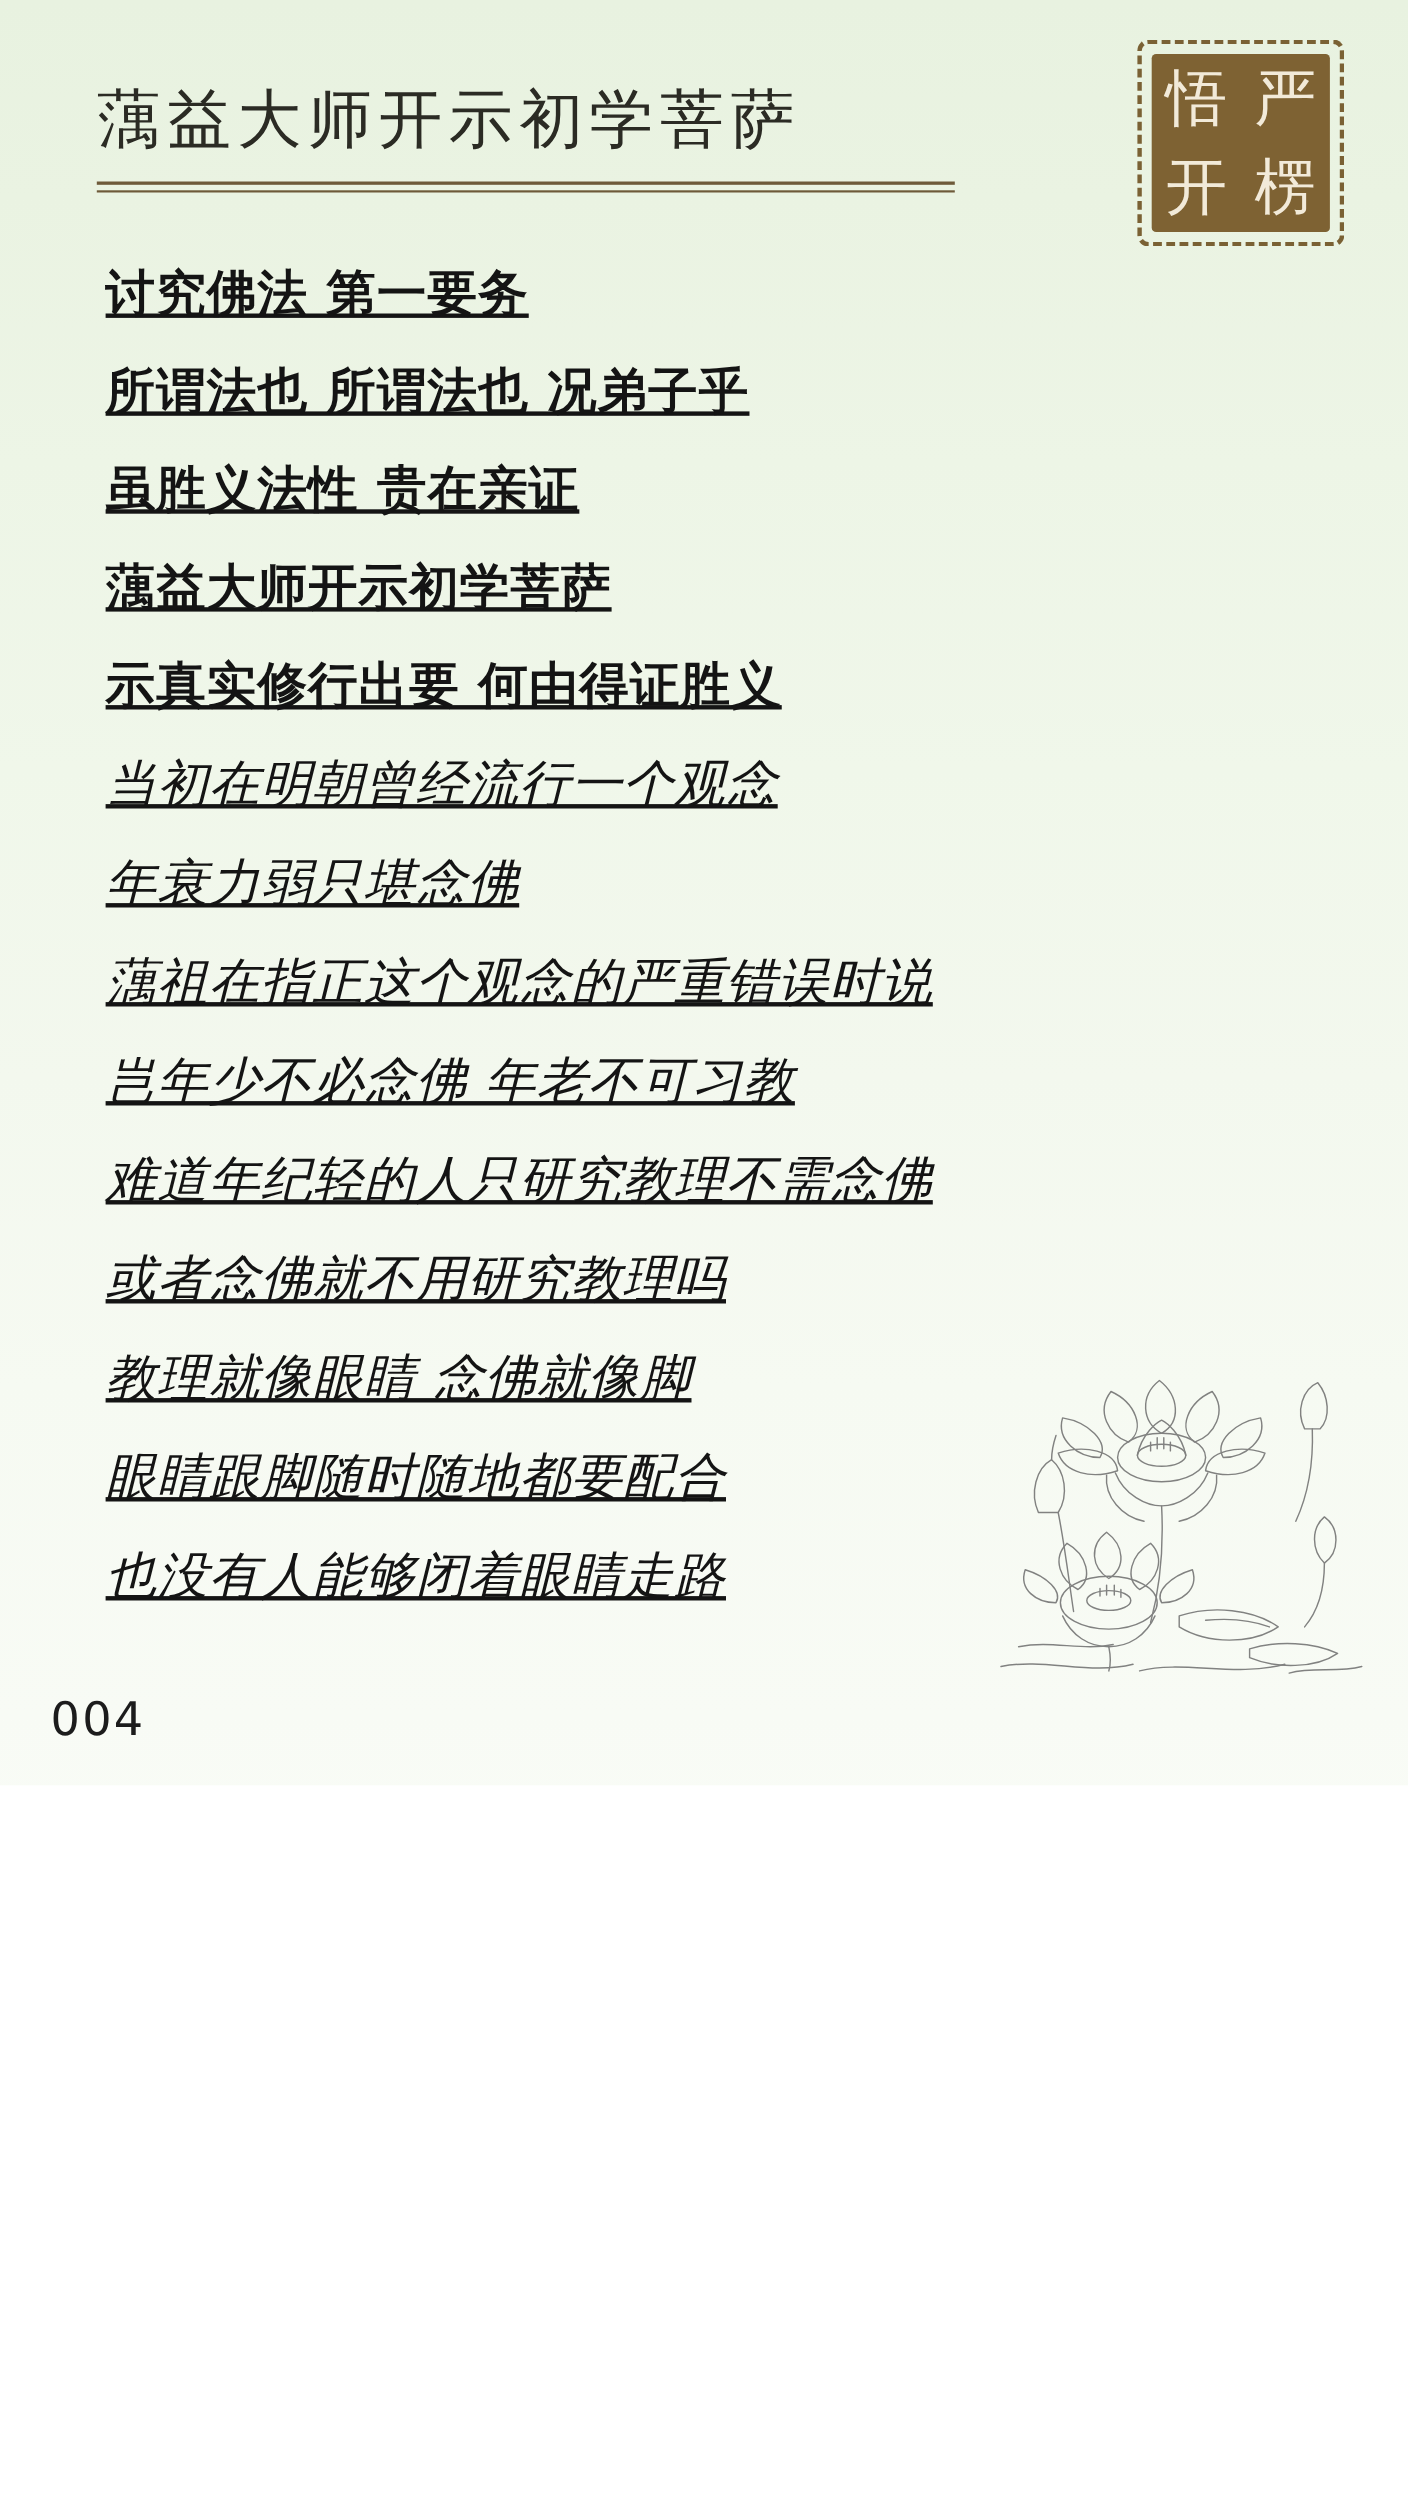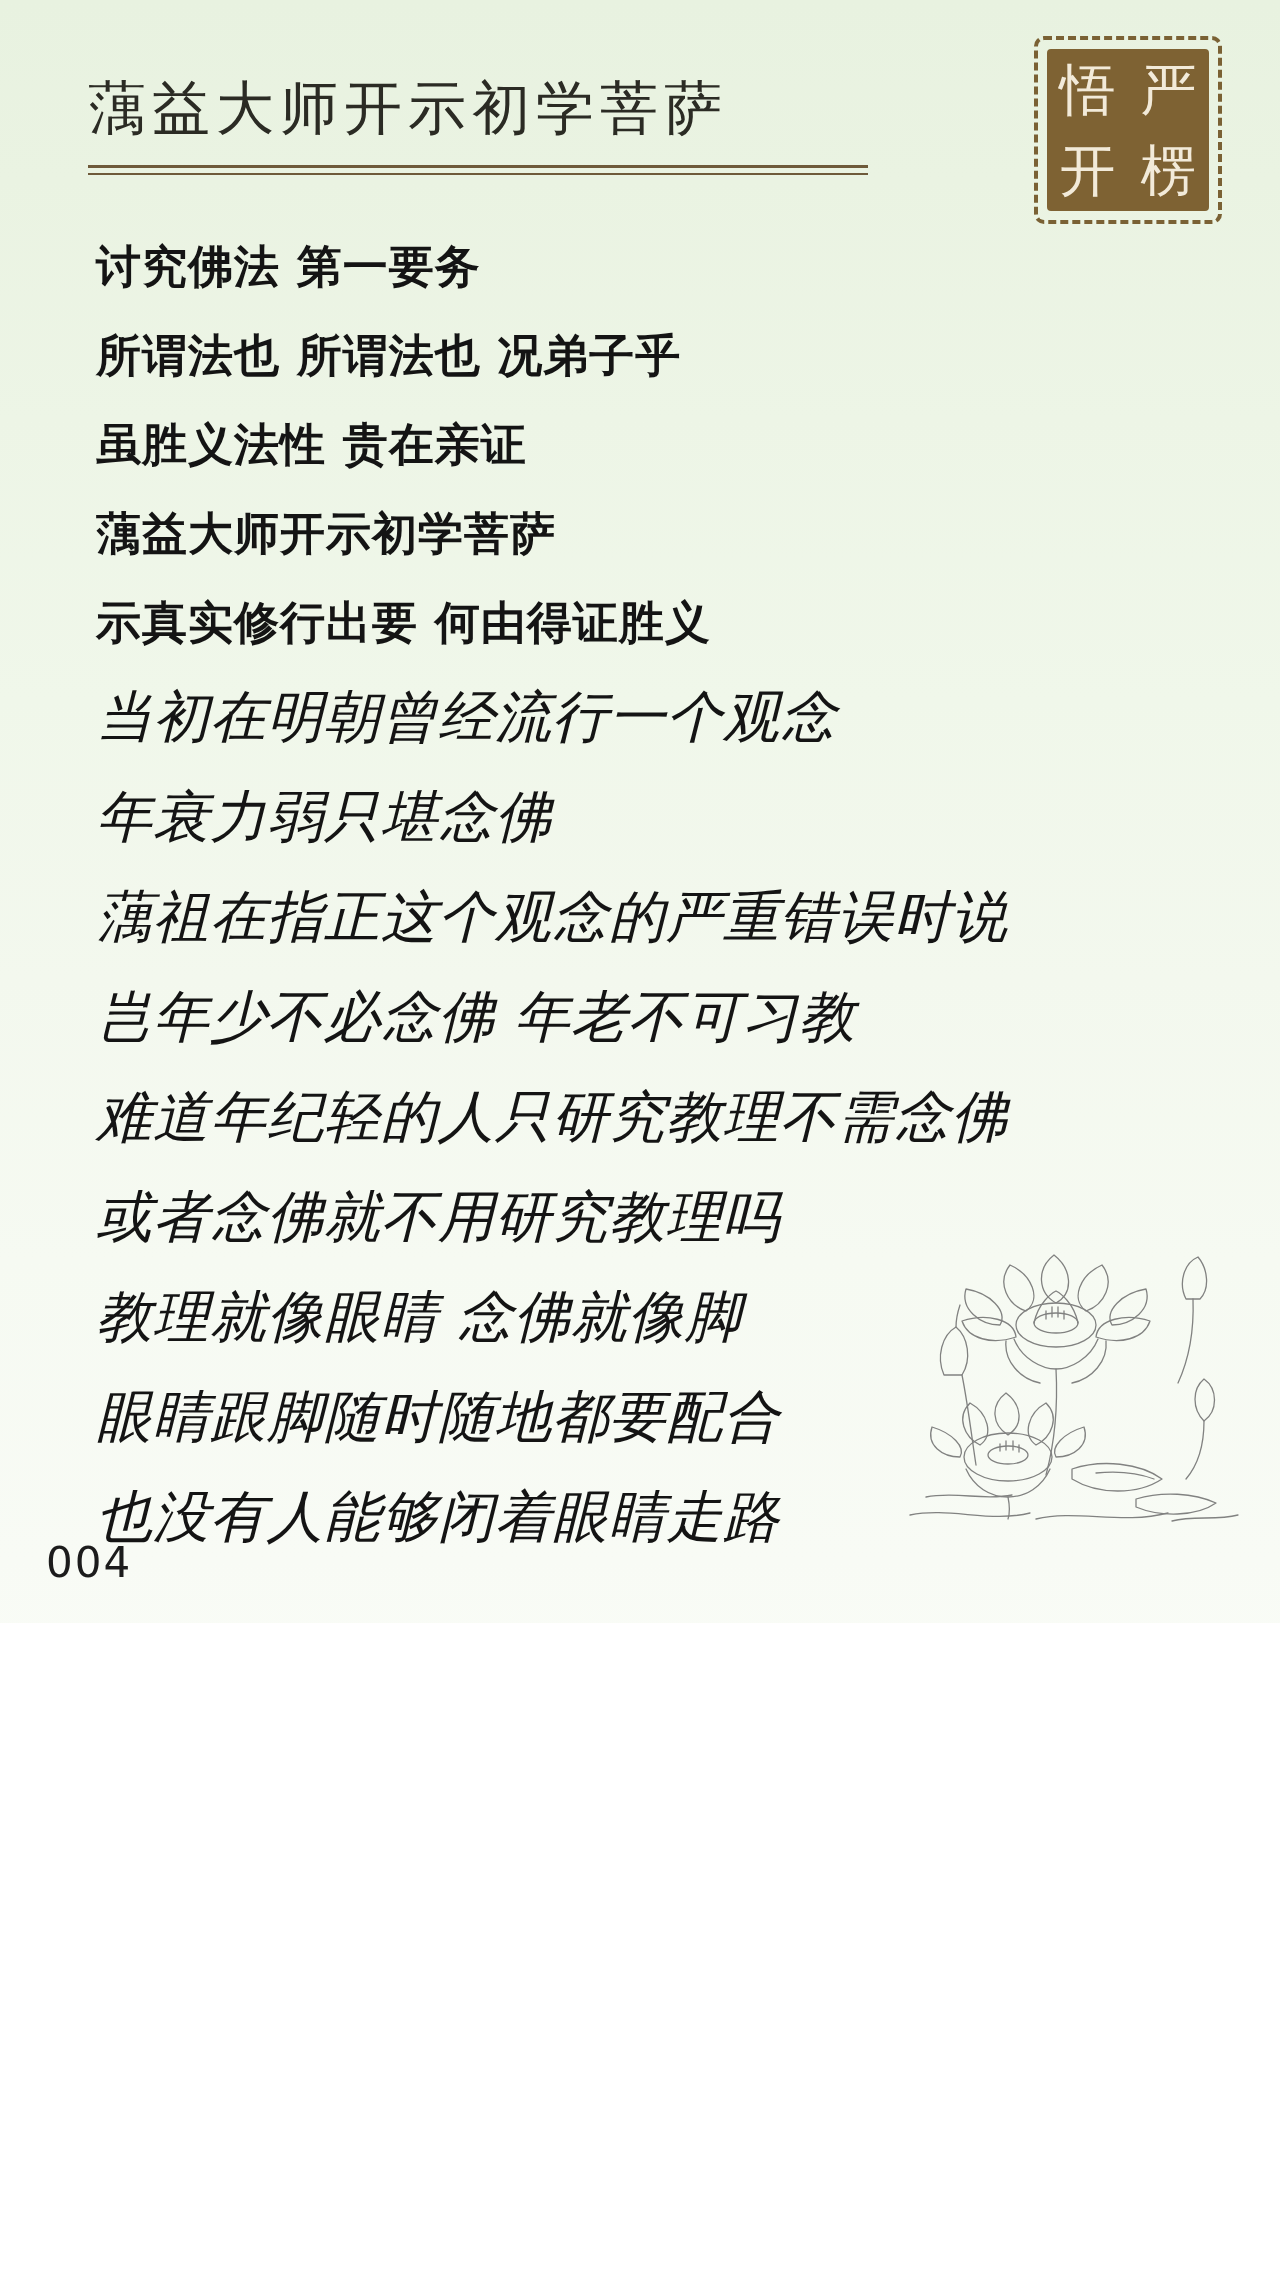--- a/index.html
+++ b/index.html
@@ -109,35 +109,36 @@
   .content {
     position: relative;
     padding: 14px 70px 0 96px;
     box-sizing: border-box;
     z-index: 2;
   }
 
   .line {
     color: #141414;
     white-space: nowrap;
+    text-decoration: underline;
   }
 
   
   .g1 .line {
     font-size: 45px;
     font-weight: 700;
     letter-spacing: 1px;
     line-height: 1.0;
     margin-bottom: 44px;
     font-family: "DejaVu Sans", "Liberation Sans", sans-serif;
   }
 
   
   .g2 .line, .g3 .line, .g4 .line {
-    font-size: 56px;
+    font-size: 46px;
     font-weight: 400;
     letter-spacing: 1px;
     line-height: 1.0;
     margin-bottom: 44px;
     font-family: "DejaVu Serif", "Liberation Serif", serif;
     font-style: italic;
   }
 
   .g2 { margin-top: 24px; }
   .g3 { margin-top: 18px; }

